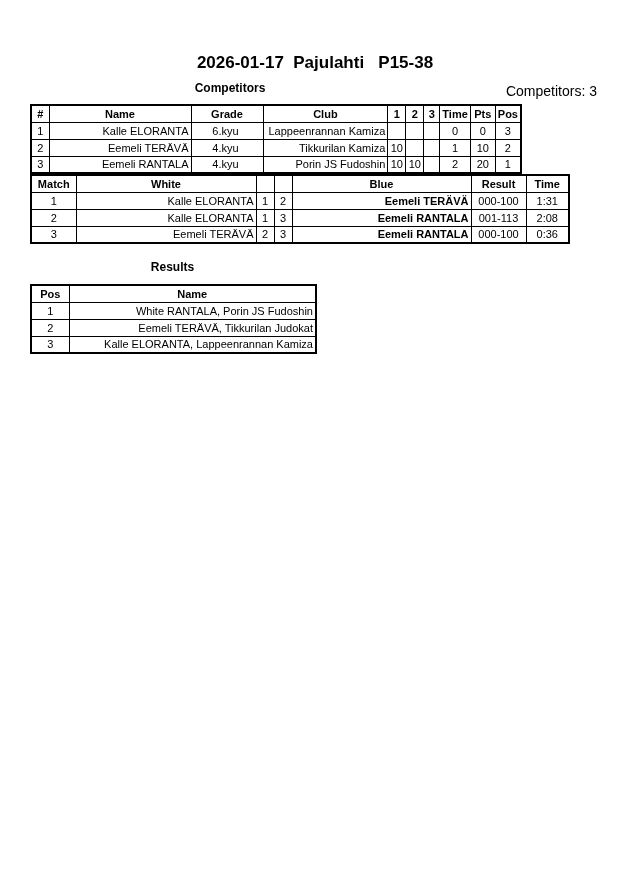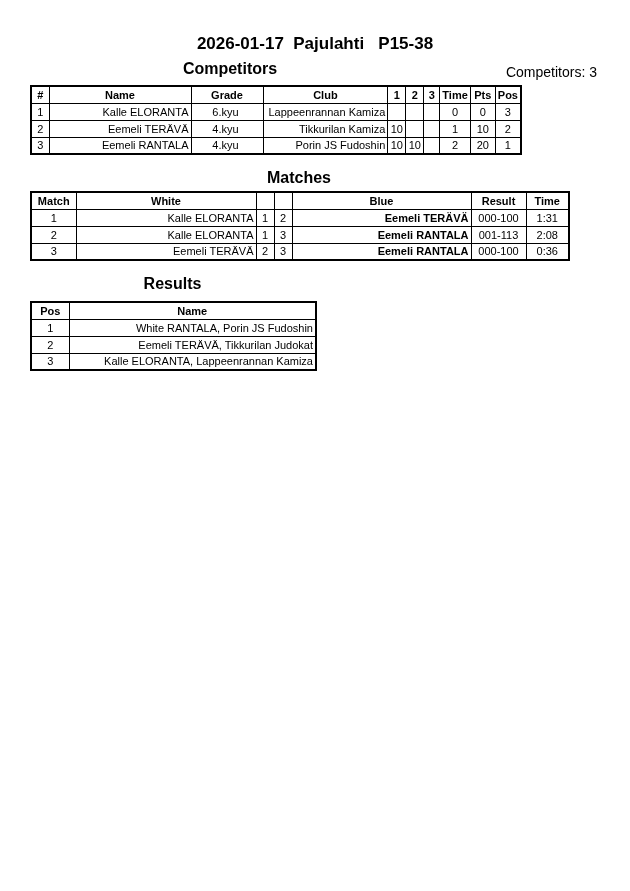--- a/index.html
+++ b/index.html
@@ -5,33 +5,33 @@
   * { box-sizing: border-box; }
   html, body {
     margin: 0;
     padding: 0;
     width: 630px;
     height: 891px;
     background: #ffffff;
     color: #000000;
     font-family: "Liberation Sans", sans-serif;
   }
-  .page { position: relative; width: 630px; height: 891px; padding-top: 34px; }
+  .page { position: relative; width: 630px; height: 891px; padding-top: 53px; }
 
   .title {
     margin: 0 0 8px 0;
     text-align: center;
     font-size: 17px;
     font-weight: bold;
     white-space: pre;
   }
 
   .heading {
     font-weight: bold;
-    font-size: 16px;
+    font-size: 12px;
     line-height: 14px;
   }
 
   .comp-head-row {
     position: relative;
     margin-left: 30px;
     margin-right: 33px;
     height: 14px;
     margin-bottom: 9px;
   }
@@ -148,21 +148,20 @@
         <td class="center">10</td>
         <td class="center">10</td>
         <td class="center"></td>
         <td class="center">2</td>
         <td class="center">20</td>
         <td class="center">1</td>
       </tr>
     </tbody>
   </table>
 
-  <div class="heading heading-matches">Matches</div>
 
   <table class="matches-table">
     <colgroup>
       <col style="width:45px">
         <col style="width:180px">
         <col style="width:18px">
         <col style="width:18px">
       <col style="width:179px">
         <col style="width:55px">
         <col style="width:43px">

